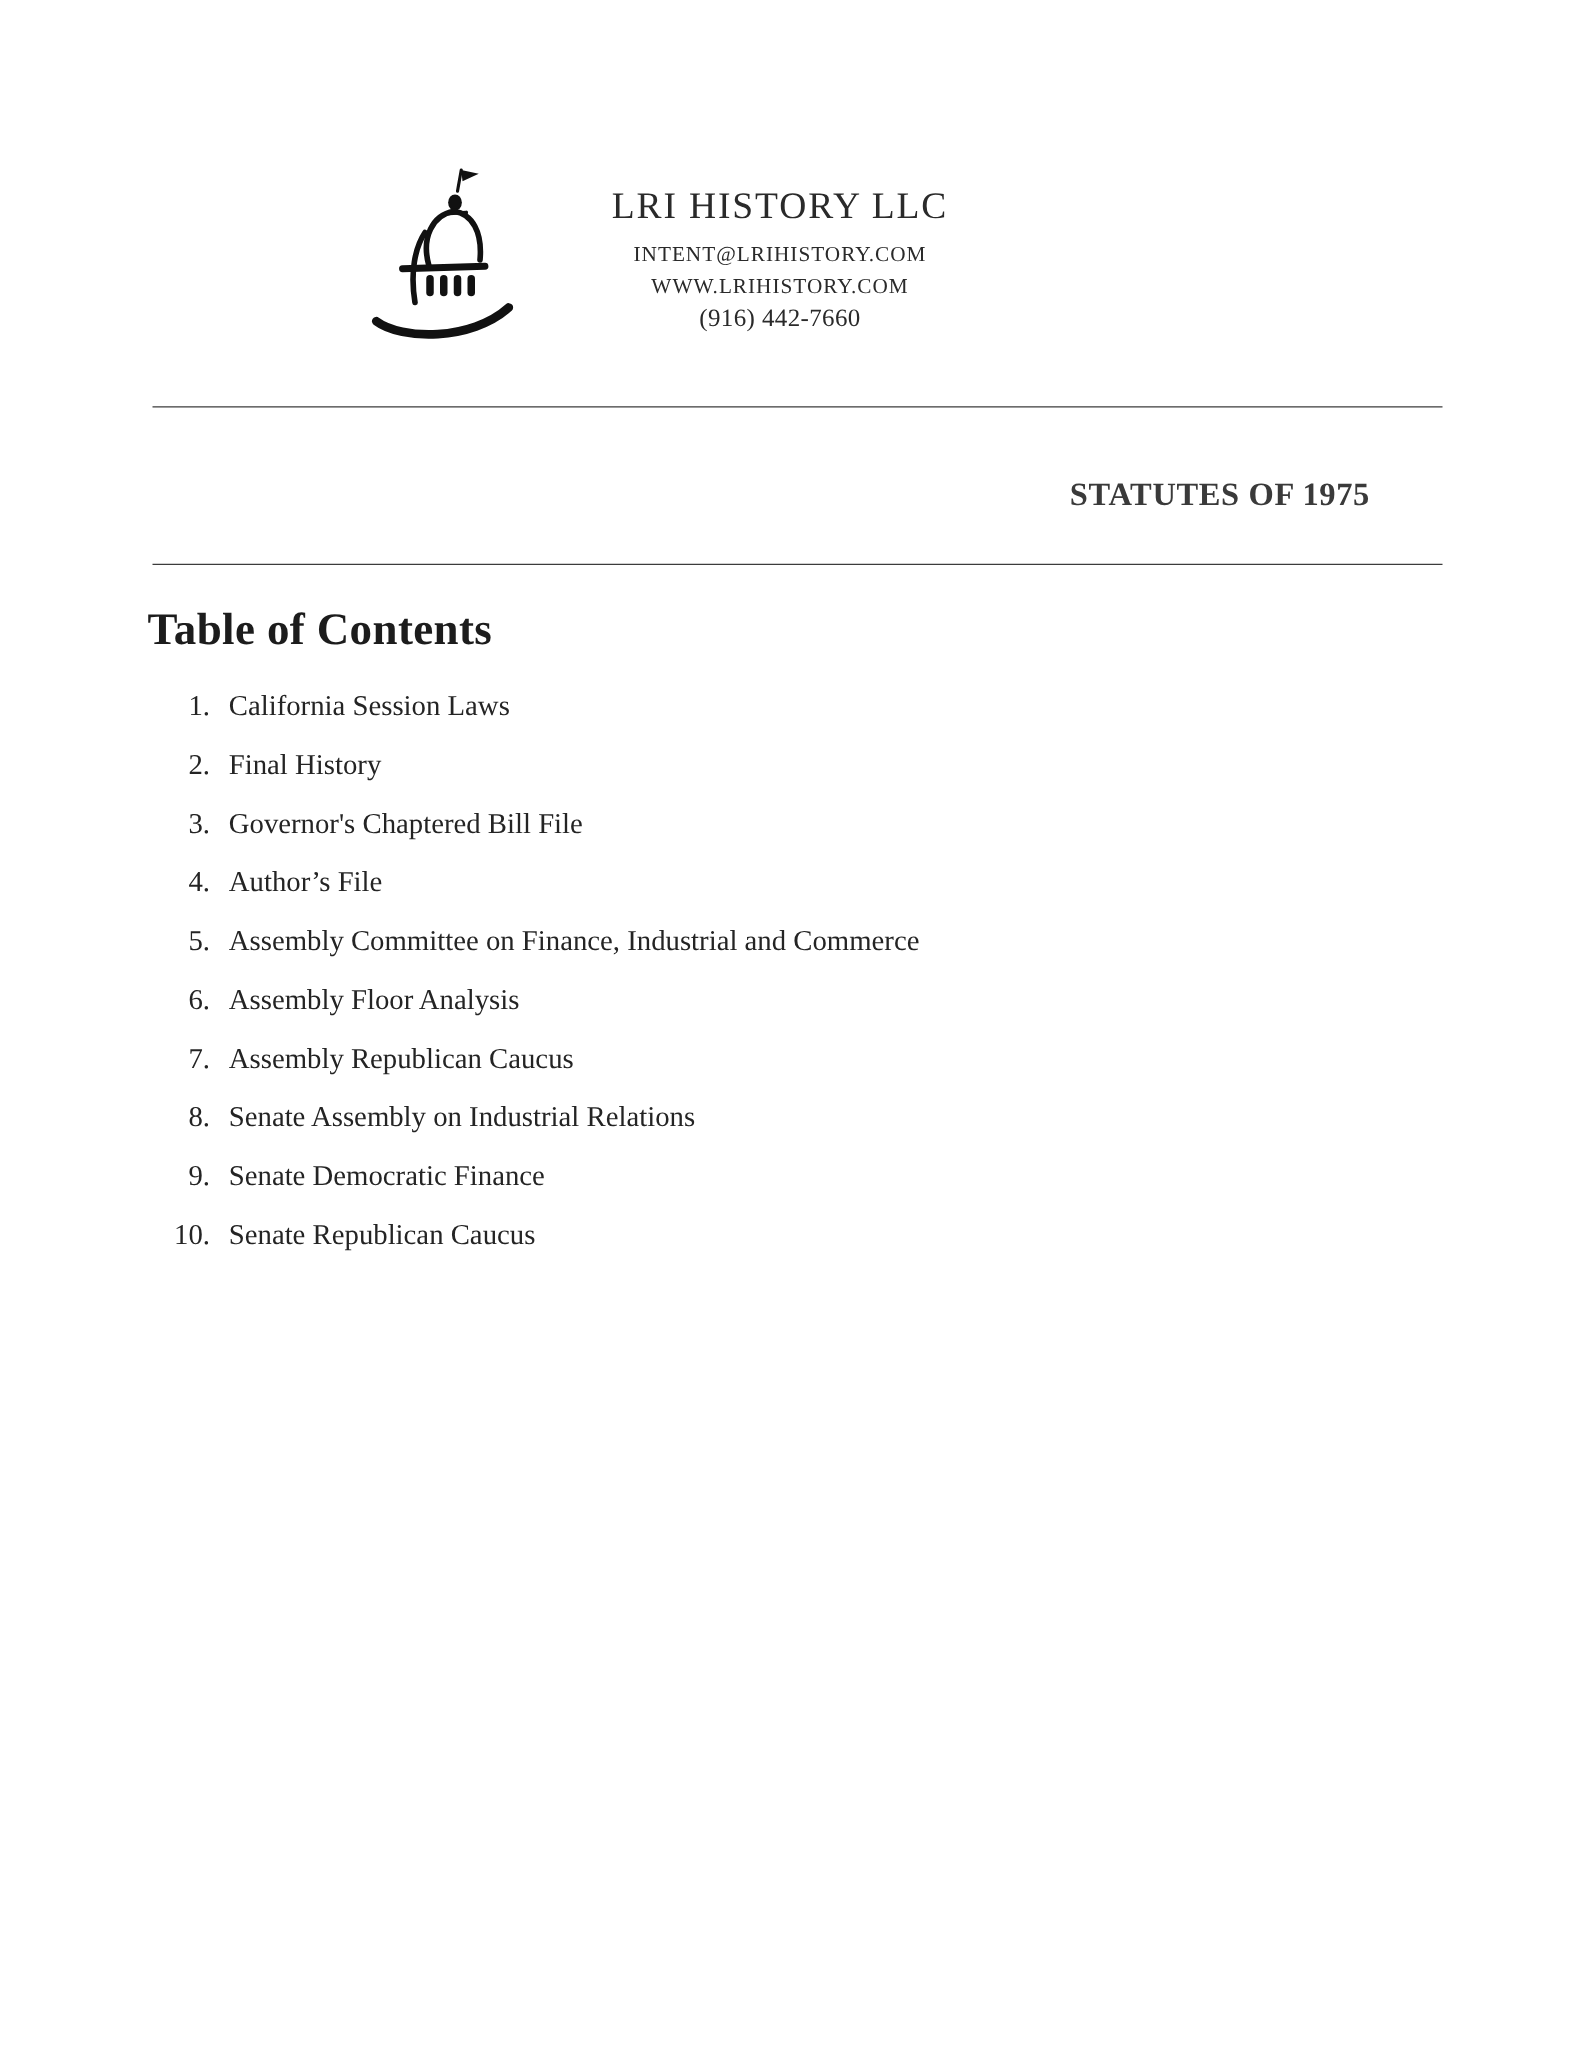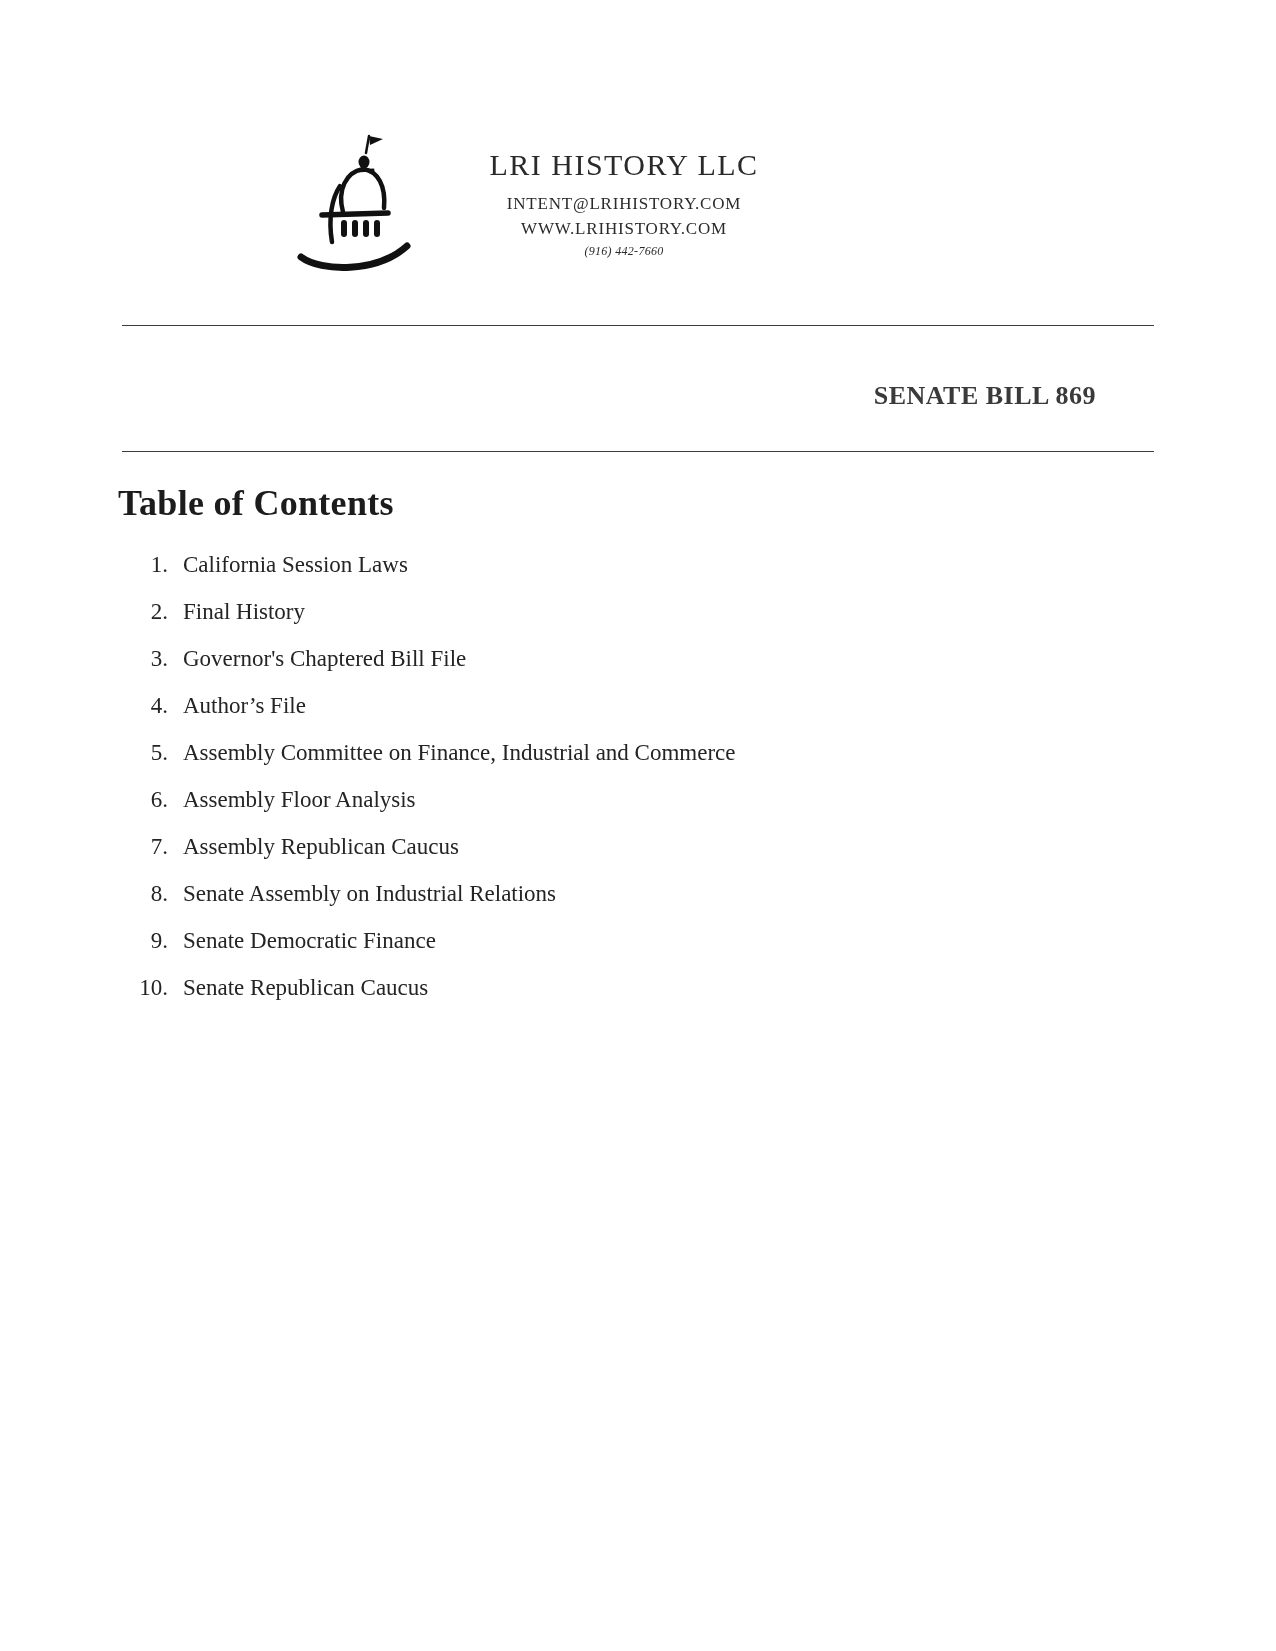--- a/index.html
+++ b/index.html
@@ -36,21 +36,21 @@
     margin-bottom: 12px;
     white-space: nowrap;
   }
   .contact {
     font-size: 17px;
     letter-spacing: 0.8px;
     color: #2a2a2a;
     margin: 5px 0;
     white-space: nowrap;
   }
-  .contact.phone { font-size: 12px; letter-spacing: 0.3px; font-style: italic; }
+  .contact.phone { font-size: 20px; letter-spacing: 0.3px; }
 
   
   hr.rule {
     border: none;
     border-top: 1.6px solid #3c3c3c;
     margin: 0 122px;
   }
   hr.rule-top { margin-top: 44px; }
   hr.rule-bottom { margin-top: 34px; }
 
@@ -133,21 +133,21 @@
       <div class="company">LRI HISTORY LLC</div>
       <div class="contact email">INTENT@LRIHISTORY.COM</div>
       <div class="contact website">WWW.LRIHISTORY.COM</div>
       <div class="contact phone">(916) 442-7660</div>
     </div>
   </header>
 
   <hr class="rule rule-top">
 
   <div class="title-block">
-    <div class="title-line">SENATE BILL 869</div>
+    <div class="title-line">STATUTES OF 1975</div>
   </div>
 
   <hr class="rule rule-bottom">
 
   <section class="toc">
     <h1 class="toc-heading">Table of Contents</h1>
     <ol class="toc-list">
       <li class="toc-item">
         <span class="num">1.</span>
         <span class="label">California Session Laws</span>

